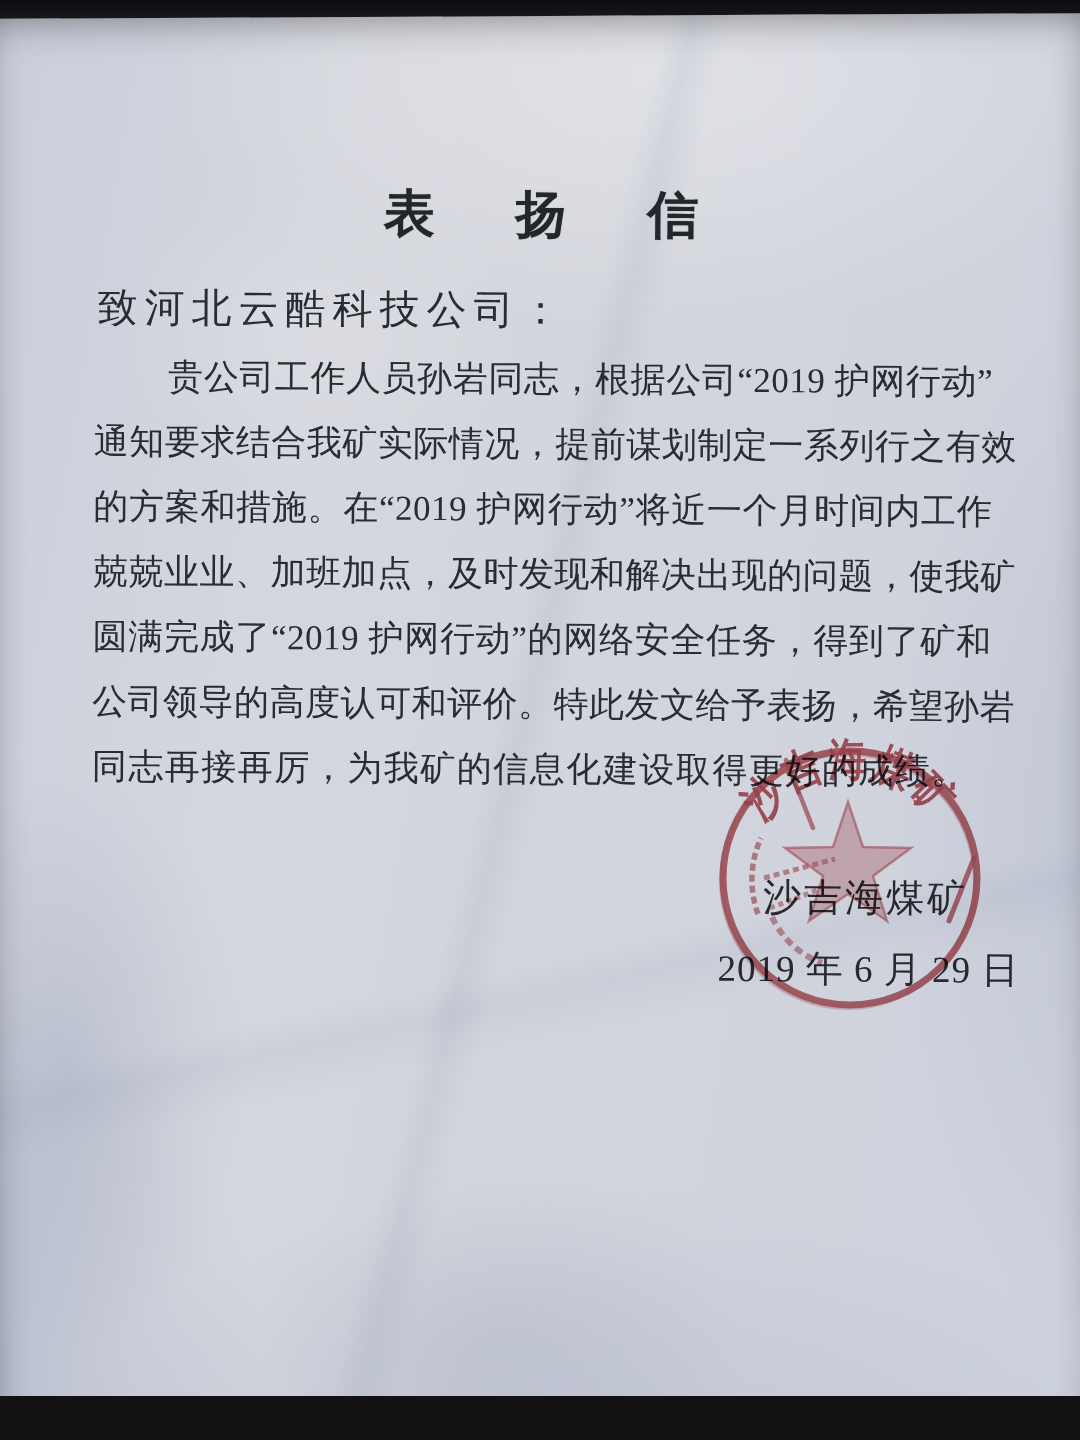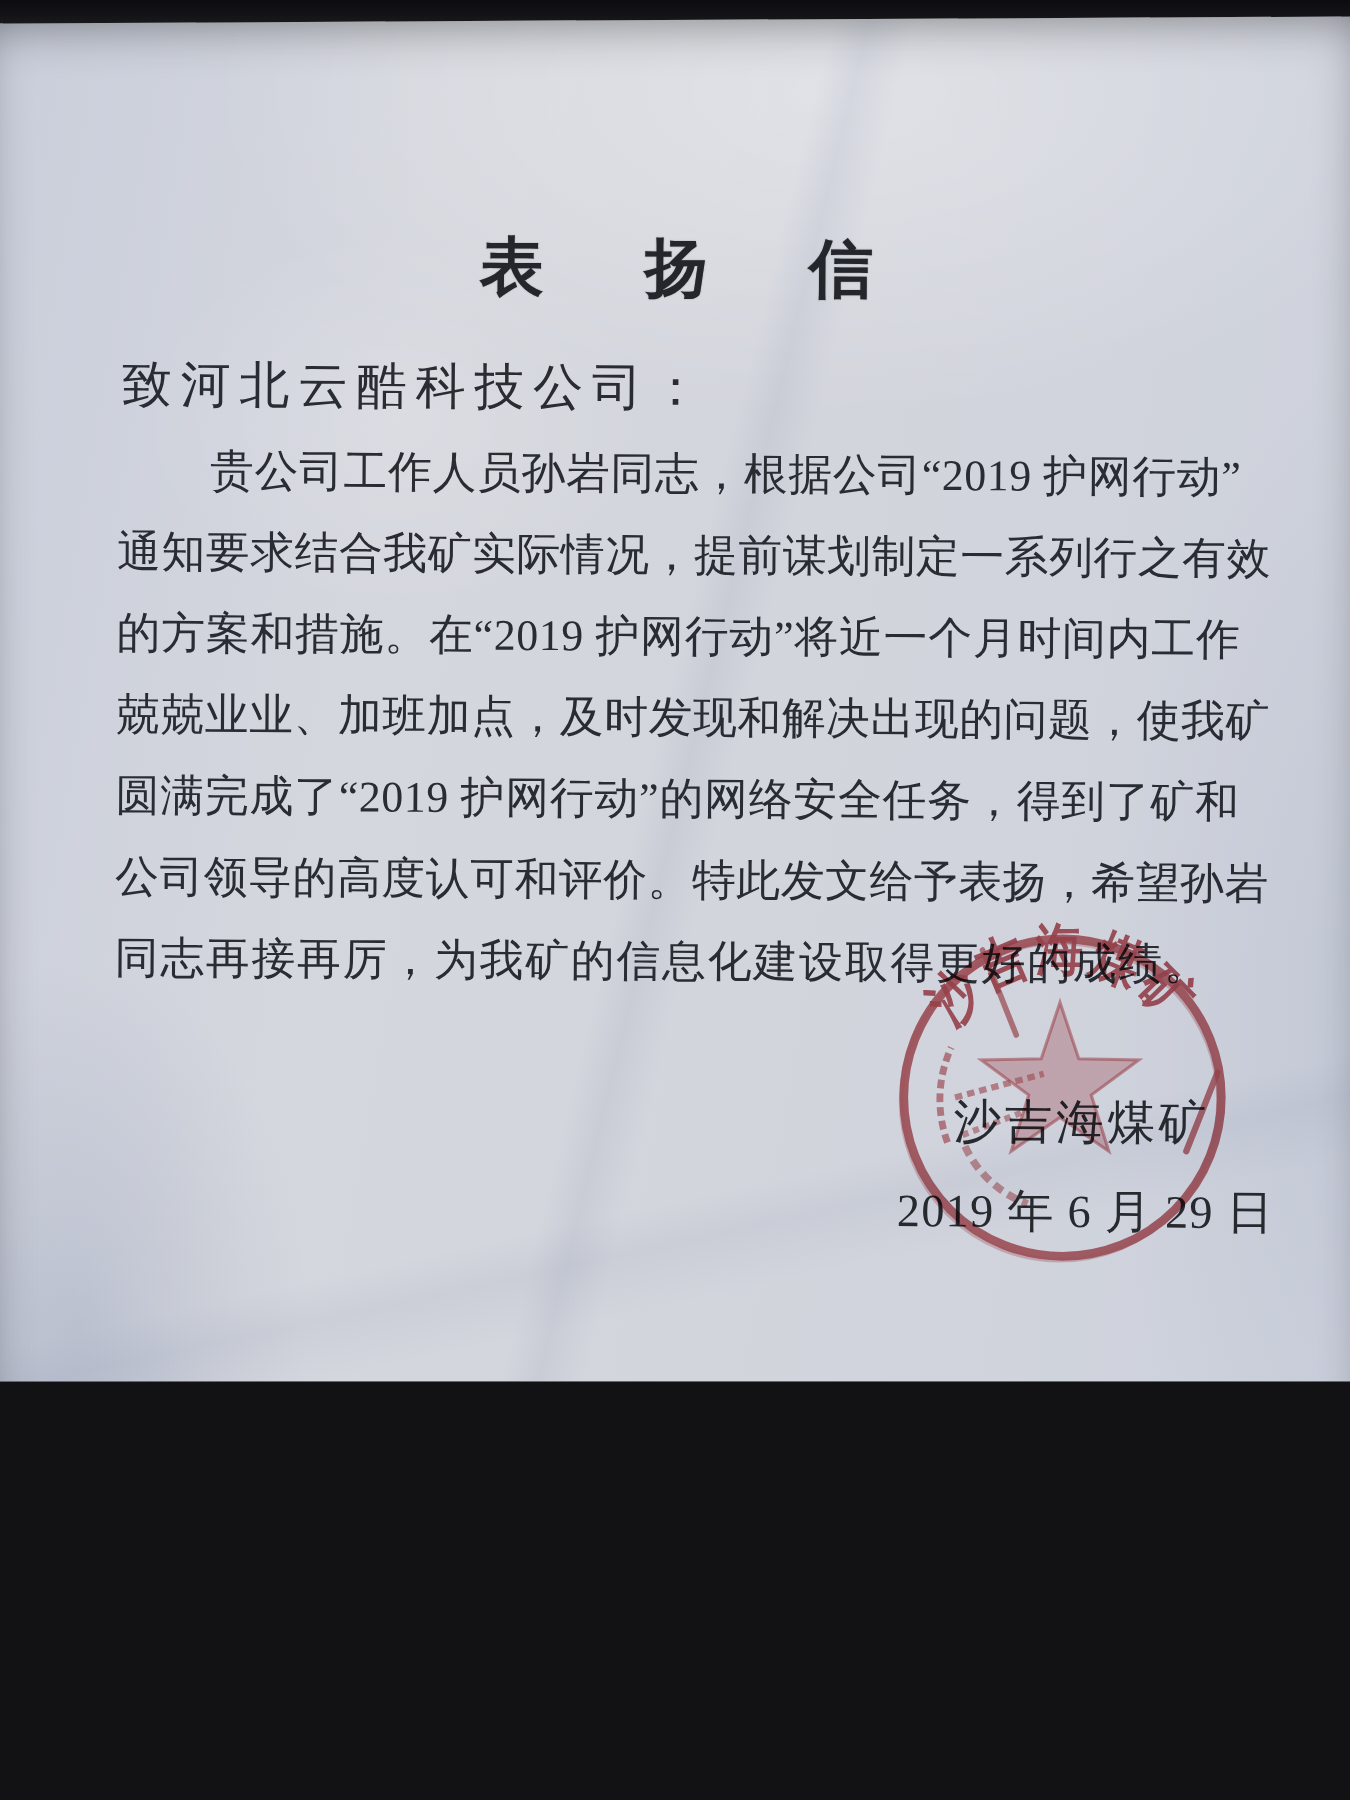--- a/index.html
+++ b/index.html
@@ -7,22 +7,22 @@
     padding: 0;
     width: 1080px;
     height: 1440px;
     background: #121215;
     overflow: hidden;
     font-family: "Liberation Serif", "DejaVu Serif", serif;
   }
   .photo {
     position: relative;
     width: 1080px;
-    height: 1105px;
-    background: #fde047;
+    height: 1396px;
+    background: #f0abfc;
     overflow: hidden;
   }
   
   .table-edge {
     position: absolute;
     top: 0; left: 0;
     width: 1080px; height: 26px;
     background: linear-gradient(180deg, #0c0c0e 0%, #1a1a1e 80%, #242428 100%);
   }
   

